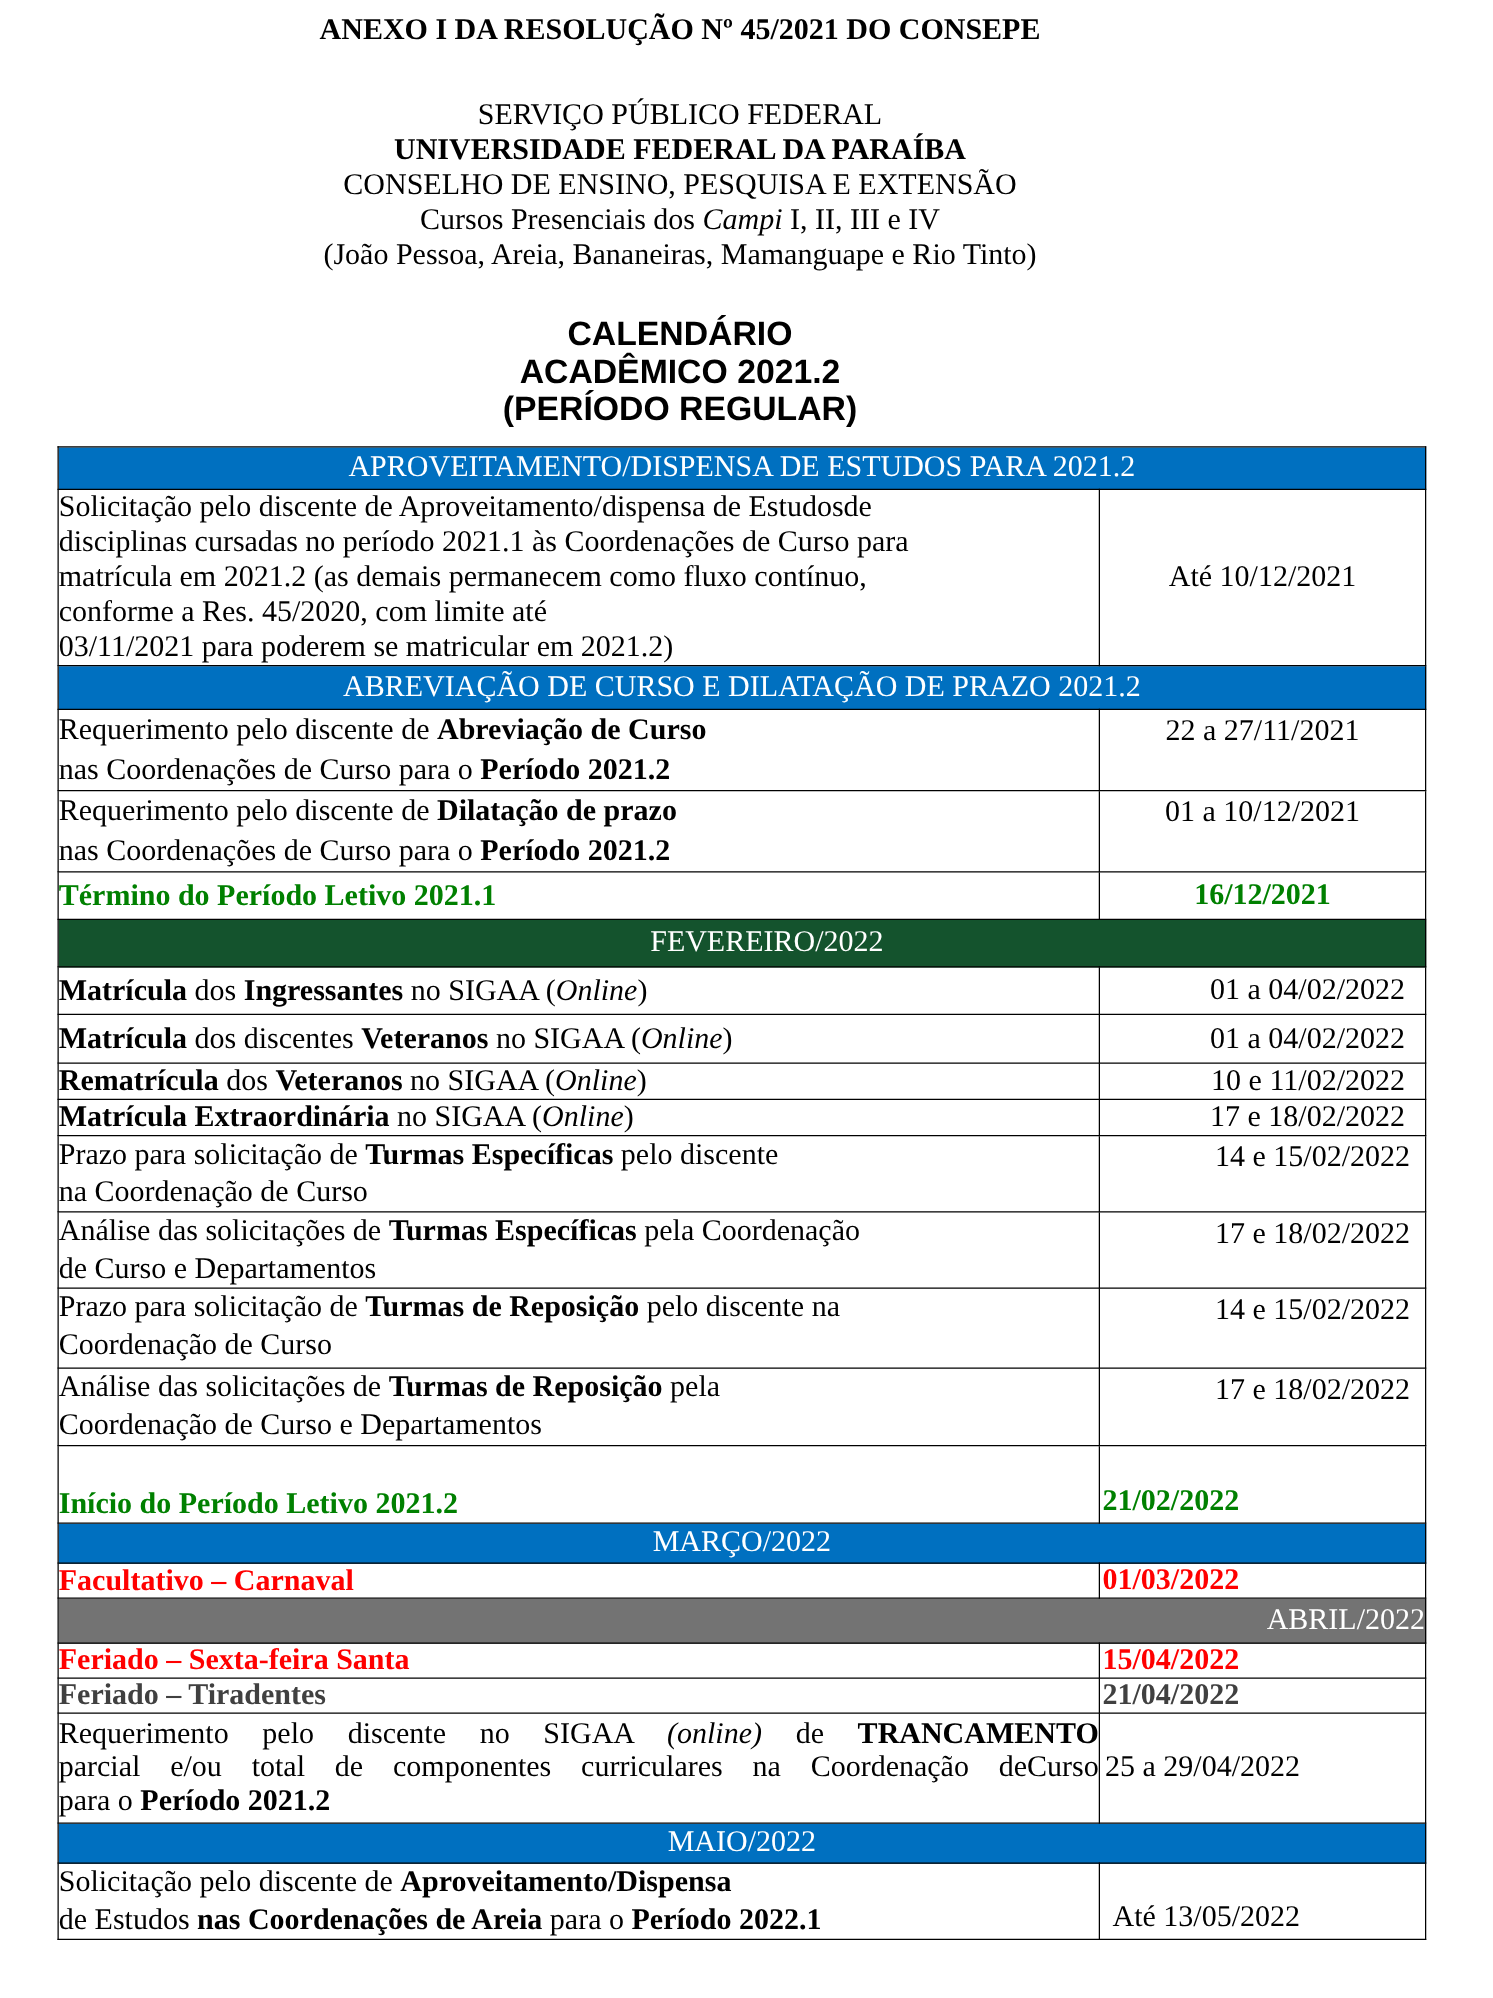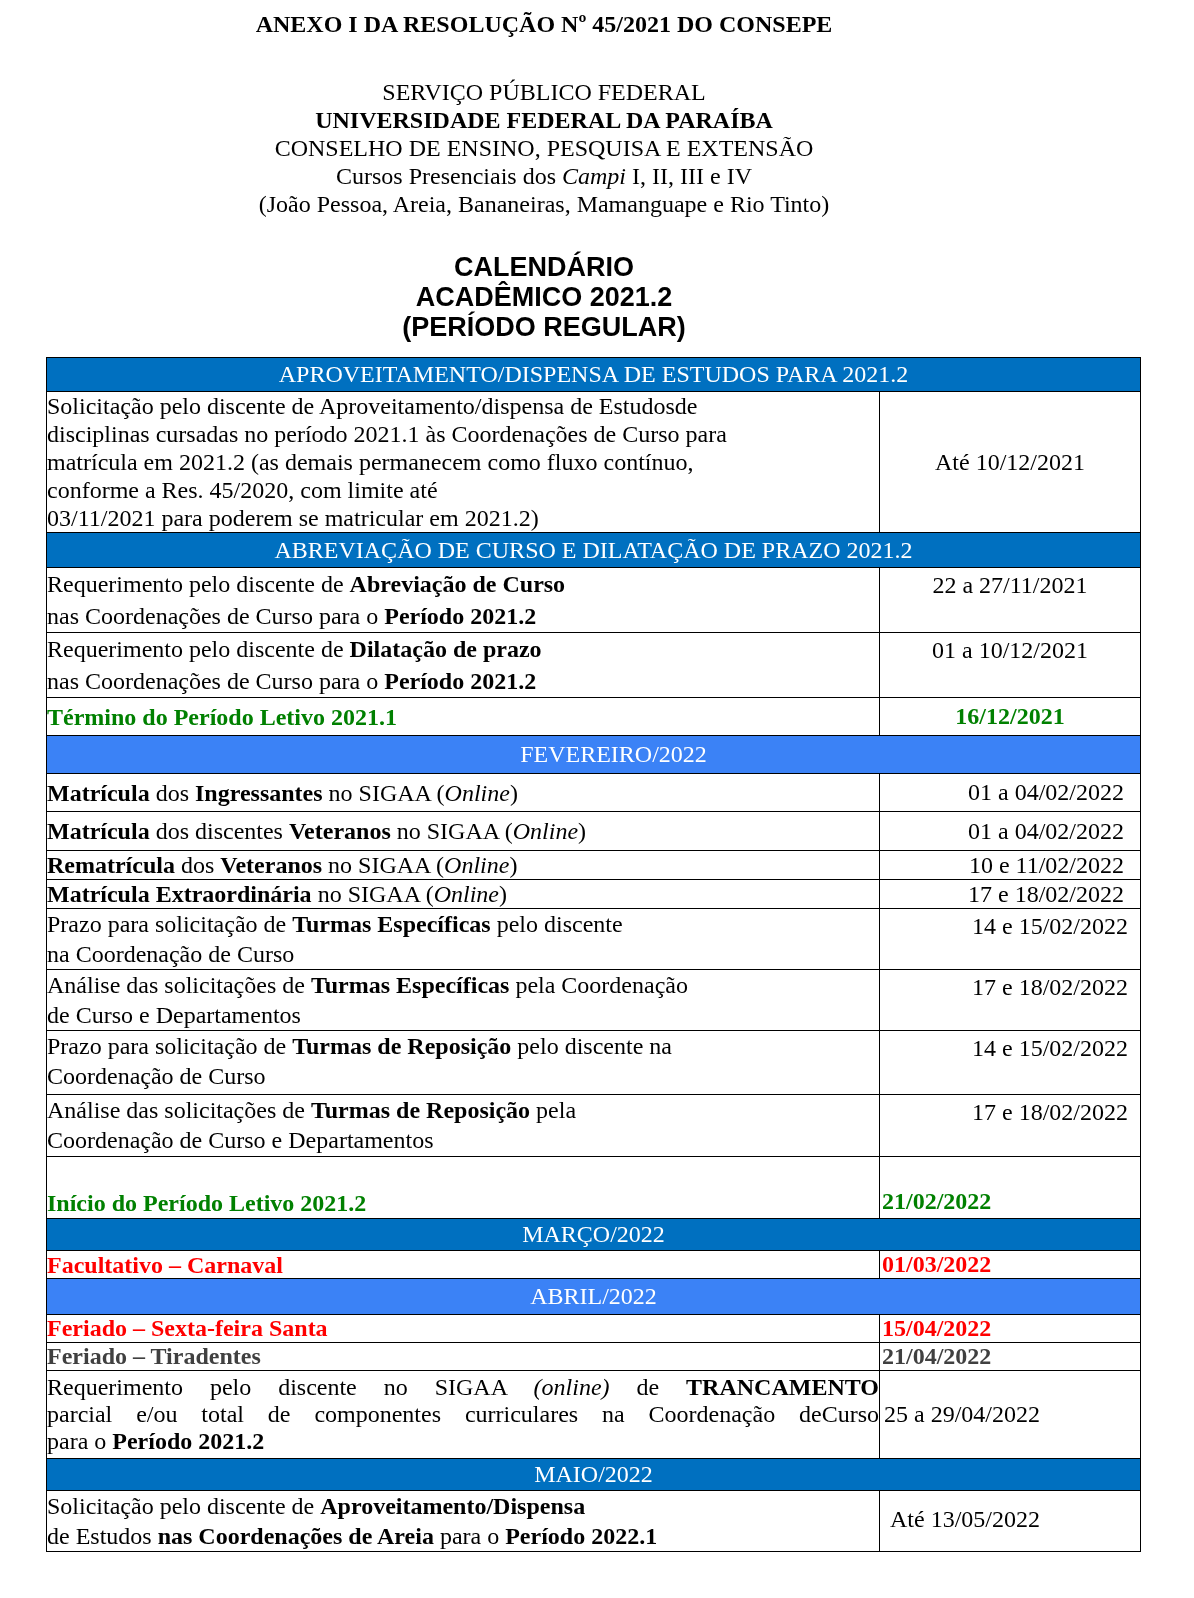--- a/index.html
+++ b/index.html
@@ -96,21 +96,21 @@
         </tr>
         <tr style="height: 38px; color: rgb(0, 128, 0);">
           <td class="desc-cell">
             <div class="lines" style="line-height: 30px;">
               <div class="line"><span style="font-weight: bold;">Término do Período Letivo 2021.1</span></div>
             </div>
           </td>
           <td class="date-cell" style="font-weight: bold; text-align: center; vertical-align: middle;">16/12/2021</td>
         </tr>
         <tr style="height: 38px;">
-          <td colspan="2" class="section-cell" style="background: #3b82f6; color: rgb(255, 255, 255); padding-left: 40px;">FEVEREIRO/2022</td>
+          <td colspan="2" class="section-cell" style="background: #14532d; color: rgb(255, 255, 255); padding-left: 40px;">FEVEREIRO/2022</td>
         </tr>
         <tr style="height: 38px;">
           <td class="desc-cell">
             <div class="lines" style="line-height: 30px;">
               <div class="line"><span style="font-weight: bold;">Matrícula</span><span> dos </span><span style="font-weight: bold;">Ingressantes</span><span> no SIGAA (</span><span style="font-style: italic;">Online</span><span>)</span></div>
             </div>
           </td>
           <td class="date-cell" style="text-align: right; vertical-align: middle; padding-right: 16px;">01 a 04/02/2022</td>
         </tr>
         <tr style="height: 39px;">
@@ -186,21 +186,21 @@
         </tr>
         <tr style="height: 26px; color: rgb(255, 0, 0);">
           <td class="desc-cell">
             <div class="lines" style="line-height: 26px;">
               <div class="line"><span style="font-weight: bold;">Facultativo – Carnaval</span></div>
             </div>
           </td>
           <td class="date-cell" style="font-weight: bold; text-align: left; vertical-align: middle; padding-left: 2px;">01/03/2022</td>
         </tr>
         <tr style="height: 36px;">
-          <td colspan="2" class="section-cell" style="background: #3b82f6; color: rgb(255, 255, 255);">ABRIL/2022</td>
+          <td colspan="2" class="section-cell" style="background: #737373; color: rgb(255, 255, 255); text-align: right;">ABRIL/2022</td>
         </tr>
         <tr style="height: 28px; color: rgb(255, 0, 0);">
           <td class="desc-cell">
             <div class="lines" style="line-height: 27px;">
               <div class="line"><span style="font-weight: bold;">Feriado – Sexta-feira Santa</span></div>
             </div>
           </td>
           <td class="date-cell" style="font-weight: bold; text-align: left; vertical-align: middle; padding-left: 2px;">15/04/2022</td>
         </tr>
         <tr style="height: 28px; color: #404040;">
@@ -224,18 +224,18 @@
         <tr style="height: 32px;">
           <td colspan="2" class="section-cell" style="background: rgb(0, 112, 192); color: rgb(255, 255, 255);">MAIO/2022</td>
         </tr>
         <tr style="height: 60px;">
           <td class="desc-cell" style="vertical-align: bottom;">
             <div class="lines" style="line-height: 30px;">
               <div class="line"><span>Solicitação pelo discente de </span><span style="font-weight: bold;">Aproveitamento/Dispensa</span></div>
               <div class="line"><span>de Estudos </span><span style="font-weight: bold;">nas Coordenações de Areia</span><span> para o </span><span style="font-weight: bold;">Período 2022.1</span></div>
             </div>
           </td>
-          <td class="date-cell" style="text-align: left; vertical-align: bottom; padding-left: 10px; padding-bottom: 18px;">Até 13/05/2022</td>
+          <td class="date-cell" style="text-align: left; vertical-align: bottom; padding-left: 10px; padding-bottom: 3px;">Até 13/05/2022</td>
         </tr>
       </tbody>
   </table>
 
 </div>
 
 </body></html>

